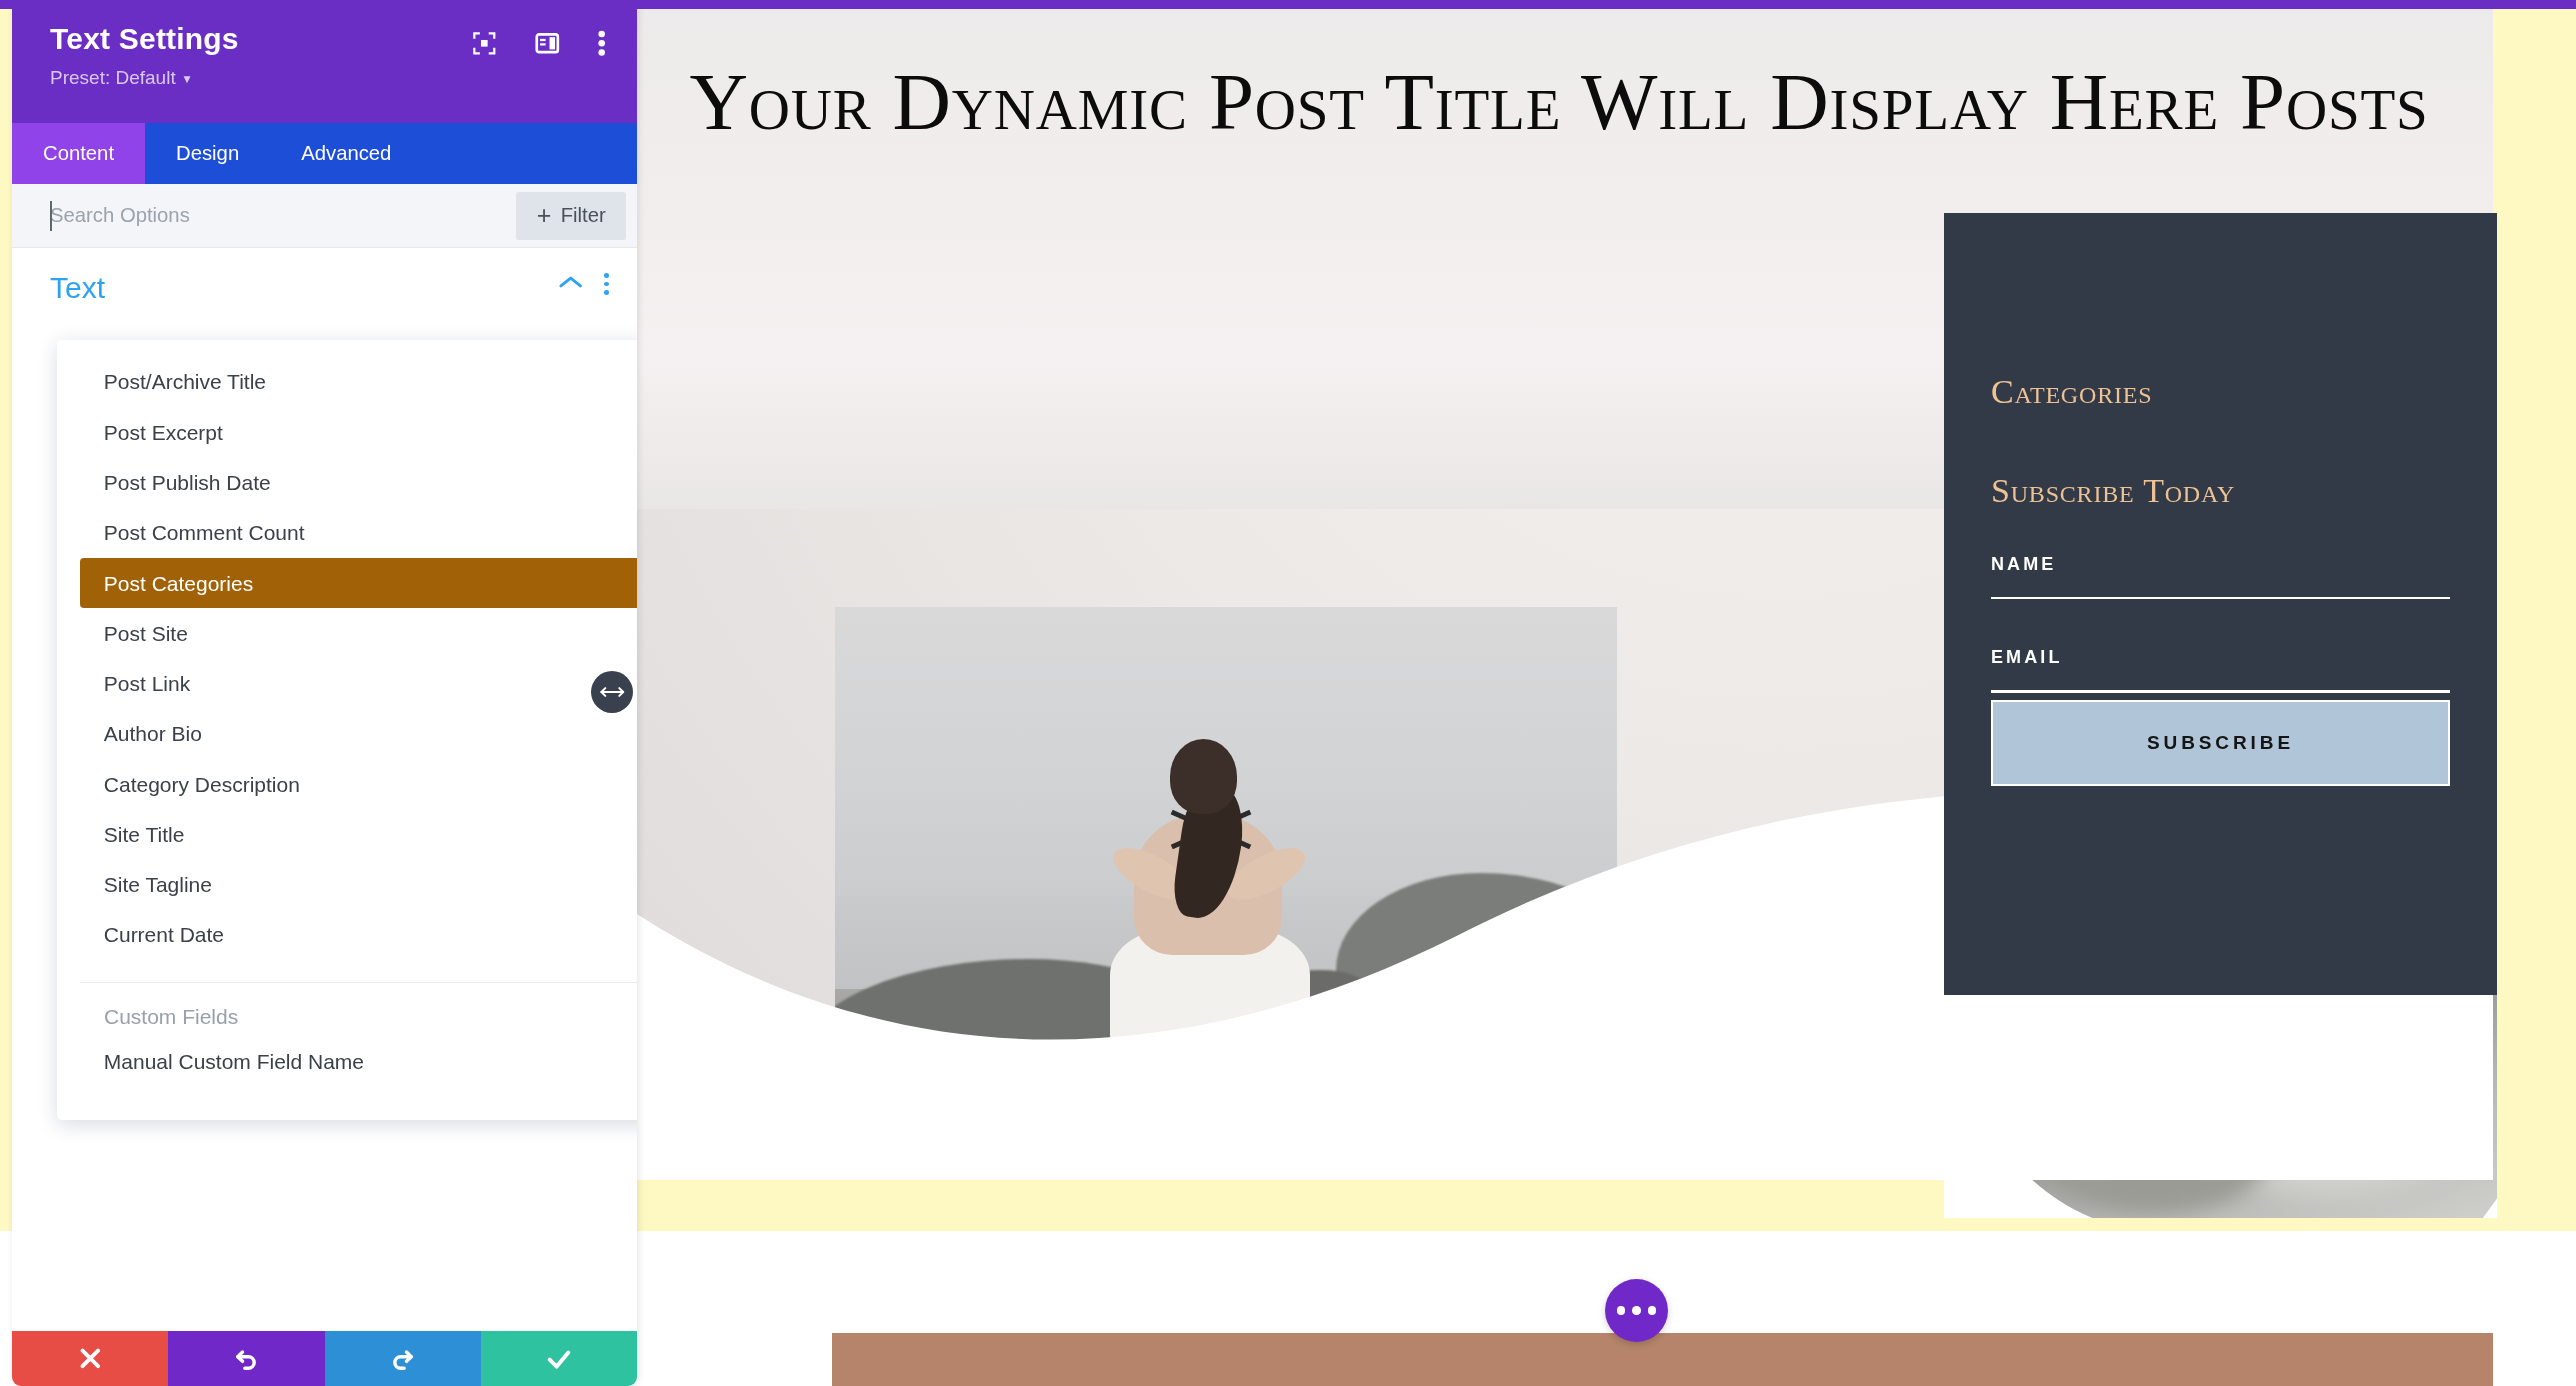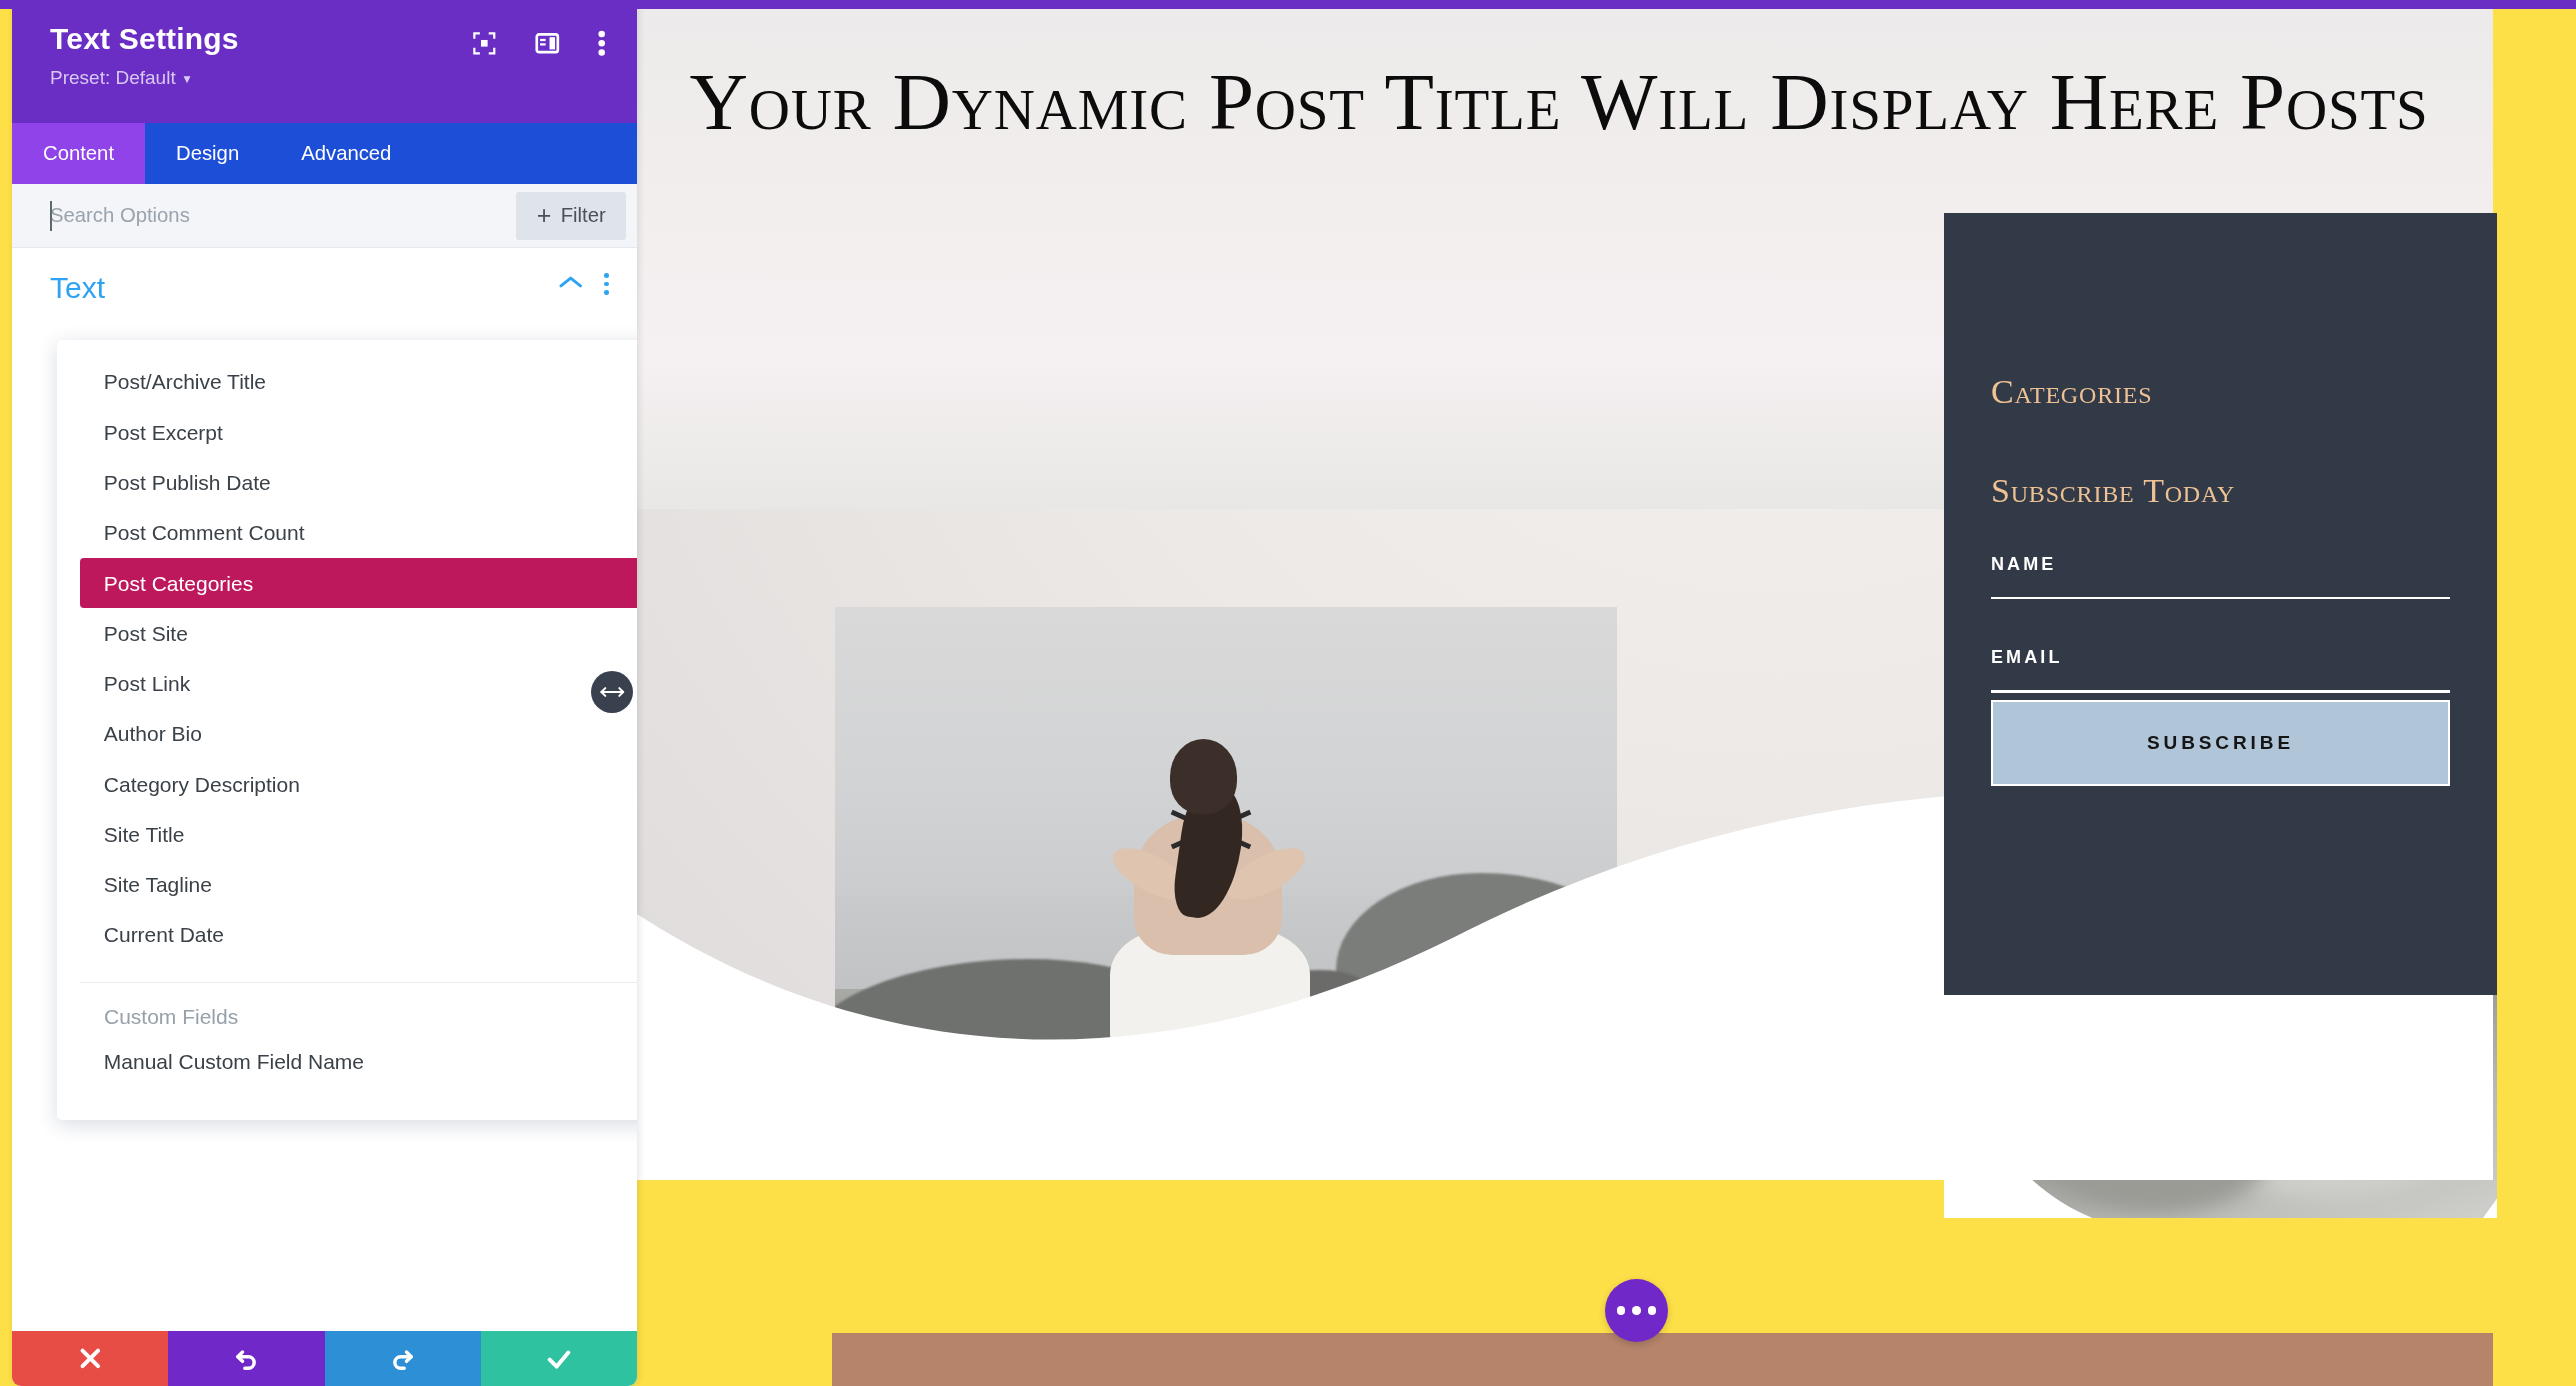--- a/index.html
+++ b/index.html
@@ -7,22 +7,22 @@
     width: 2576px; height: 1386px;
     overflow: hidden;
     font-family: "Liberation Sans", sans-serif;
     background: #ffffff;
   }
 
   
   #canvas {
     position: absolute;
     left: 0; top: 0;
-    width: 2576px; height: 1386px;
-    background: #fde047;
+    width: 2576px; height: 1231px;
+    background: #fef9c3;
   }
   #topbar {
     position: absolute; left: 0; top: 0;
     width: 2576px; height: 8.6px;
     background: #6a2ec4;
     z-index: 60;
   }
   #hero {
     position: absolute;
     left: 625px; top: 8.6px;
@@ -273,21 +273,21 @@
   }
   .dd-item {
     padding: 9.4px 23.4px;
     margin: 0 23.4px;
     font-size: 21px;
     color: #3a4148;
     border-radius: 3.9px;
     cursor: pointer;
     line-height: 1.5;
   }
-  .dd-item.selected { background:#be185d; color:#ffffff; }
+  .dd-item.selected { background:#a16207; color:#ffffff; }
   .dd-divider { height:0.8px; background:#e8ebef; margin: 22px 23.4px 17px 23.4px; }
   .dd-group { padding: 4.7px 47px 7.8px 47px; font-size: 21px; color:#97a0ab; }
 
   
   #resize-handle {
     position: absolute;
     left: 591px; top: 671px;
     width: 42px; height: 42px;
     border-radius: 50%;
     background: #39414f;

